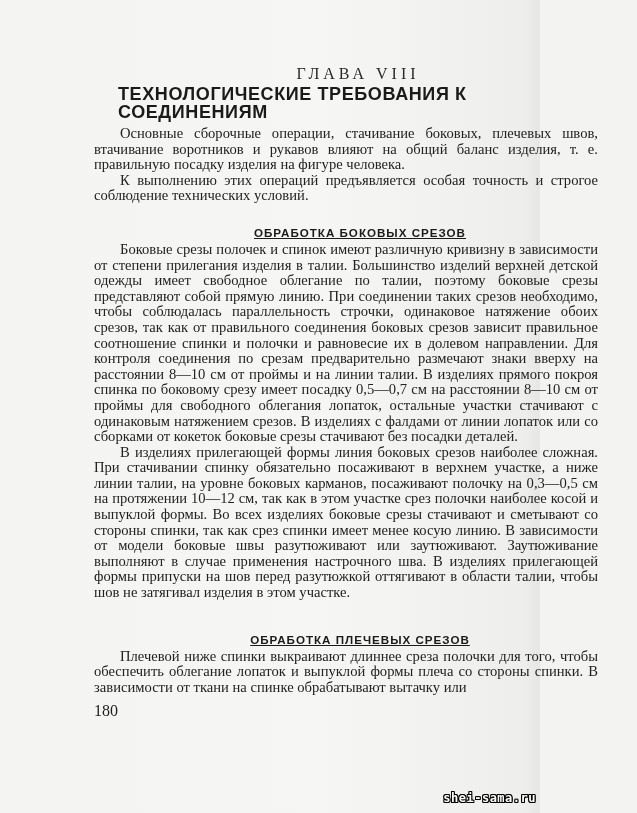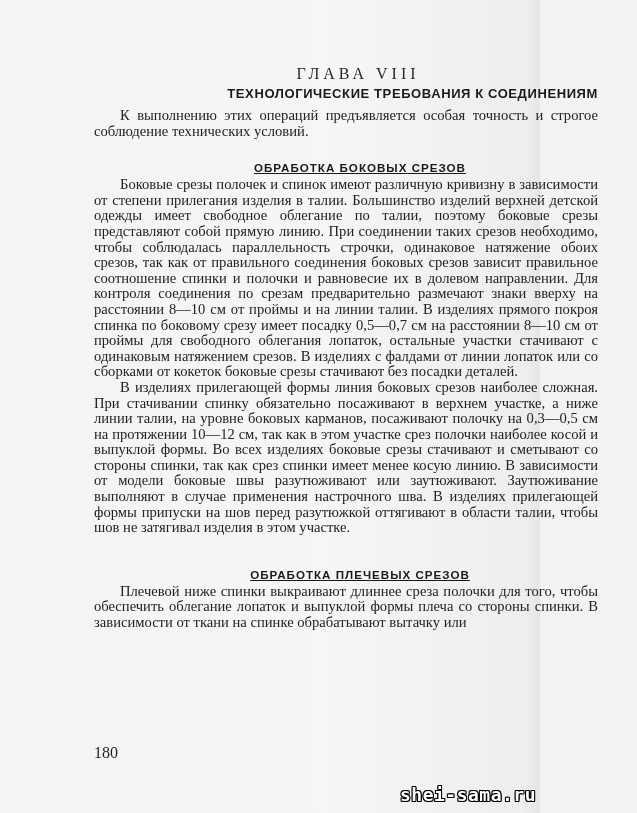--- a/index.html
+++ b/index.html
@@ -31,24 +31,24 @@
       text-align: center;
       font-size: 16px;
       letter-spacing: 4px;
       margin: 0;
       height: 20px;
       line-height: 20px;
       color: #2a2a2a;
       padding-left: 24px;
     }
     .chapter-title {
-      text-align: right;
+      text-align: left;
       font-family: "Liberation Sans", "DejaVu Sans", sans-serif;
       font-weight: bold;
-      font-size: 13px;
+      font-size: 18px;
       line-height: 18px;
       margin: 1px 0 0 0;
       letter-spacing: 0.6px;
       color: #1a1a1a;
       padding-left: 24px;
     }
     .para {
       font-size: 14.6px;
       line-height: 15.6px;
       text-align: justify;
@@ -66,51 +66,52 @@
       margin: 0;
       color: #1a1a1a;
       padding-left: 28px;
       text-decoration: underline;
     }
     .h1 { margin-top: 22px; margin-bottom: 3px; }
     .h2 { margin-top: 32px; margin-bottom: 3px; }
     .page-number {
       position: absolute;
       left: 94px;
-      top: 744px;
+      top: 702px;
       font-size: 16px;
       color: #1e1e1e;
     }
     .watermark {
       position: absolute;
       right: 4px;
       bottom: 8px;
       font-family: "DejaVu Sans Mono", "Liberation Mono", monospace;
       font-weight: bold;
-      font-size: 18px;
+      font-size: 12px;
       color: #ffffff;
       background: transparent;
       text-shadow:
         1px 0 0 #000, -1px 0 0 #000, 0 1px 0 #000, 0 -1px 0 #000,
         1px 1px 0 #000, -1px -1px 0 #000, 1px -1px 0 #000, -1px 1px 0 #000;
       letter-spacing: 0.5px;
       padding-left: 15px;
     }
   </style>
 </head>
 <body>
 
 <div class="page">
   <div class="content">
     <p class="chapter-label">ГЛАВА VIII</p>
     <div class="chapter-title">
       <div>ТЕХНОЛОГИЧЕСКИЕ ТРЕБОВАНИЯ К СОЕДИНЕНИЯМ</div>
     </div>
 
     <div class="intro">
+      <p class="para">Основные сборочные операции, стачивание боковых, плечевых швов, втачивание воротников и рукавов влияют на общий баланс изделия, т. е. правильную посадку изделия на фигуре человека.</p>
       <p class="para">К выполнению этих операций предъявляется особая точность и строгое соблюдение технических условий.</p>
     </div>
 
     <h3 class="section-heading h1">ОБРАБОТКА БОКОВЫХ СРЕЗОВ</h3>
     <p class="para">Боковые срезы полочек и спинок имеют различную кривизну в зависимости от степени прилегания изделия в талии. Большинство изделий верхней детской одежды имеет свободное облегание по талии, поэтому боковые срезы представляют собой прямую линию. При соединении таких срезов необходимо, чтобы соблюдалась параллельность строчки, одинаковое натяжение обоих срезов, так как от правильного соединения боковых срезов зависит правильное соотношение спинки и полочки и равновесие их в долевом направлении. Для контроля соединения по срезам предварительно размечают знаки вверху на расстоянии 8—10 см от проймы и на линии талии. В изделиях прямого покроя спинка по боковому срезу имеет посадку 0,5—0,7 см на расстоянии 8—10 см от проймы для свободного облегания лопаток, остальные участки стачивают с одинаковым натяжением срезов. В изделиях с фалдами от линии лопаток или со сборками от кокеток боковые срезы стачивают без посадки деталей.</p>
     <p class="para">В изделиях прилегающей формы линия боковых срезов наиболее сложная. При стачивании спинку обязательно посаживают в верхнем участке, а ниже линии талии, на уровне боковых карманов, посаживают полочку на 0,3—0,5 см на протяжении 10—12 см, так как в этом участке срез полочки наиболее косой и выпуклой формы. Во всех изделиях боковые срезы стачивают и сметывают со стороны спинки, так как срез спинки имеет менее косую линию. В зависимости от модели боковые швы разутюживают или заутюживают. Заутюживание выполняют в случае применения настрочного шва. В изделиях прилегающей формы припуски на шов перед разутюжкой оттягивают в области талии, чтобы шов не затягивал изделия в этом участке.</p>
 
     <h3 class="section-heading h2">ОБРАБОТКА ПЛЕЧЕВЫХ СРЕЗОВ</h3>
     <p class="para">Плечевой ниже спинки выкраивают длиннее среза полочки для того, чтобы обеспечить облегание лопаток и выпуклой формы плеча со стороны спинки. В зависимости от ткани на спинке обрабатывают вытачку или</p>
   </div>

